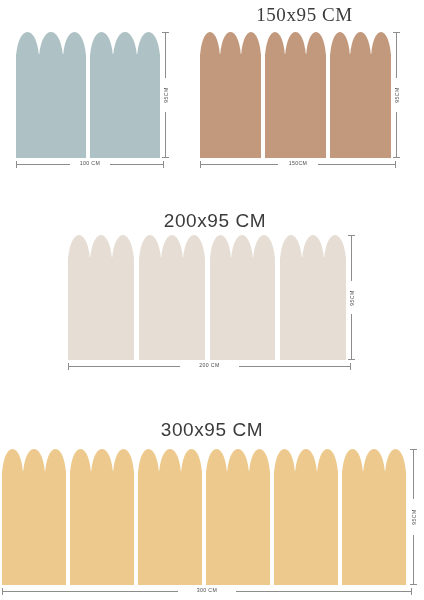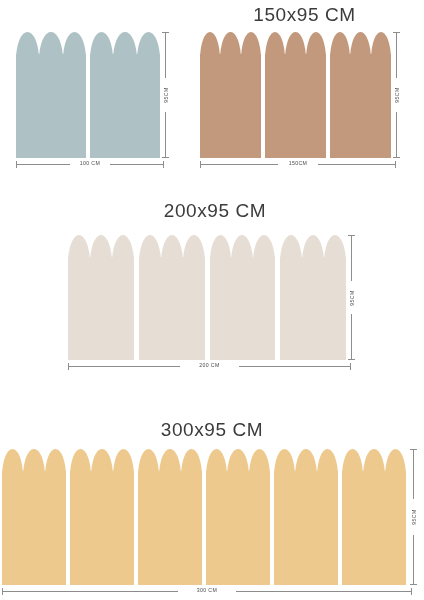--- a/index.html
+++ b/index.html
@@ -103,21 +103,21 @@
     <div class="dim-h" style="left:16px;top:160px;width:148px;">
       <div class="ln" style="left:0;width:54px;"></div>
       <div class="ln" style="right:0;width:54px;"></div>
       <div class="cap" style="left:0;"></div>
       <div class="cap" style="right:0;"></div>
       <div class="lbl">100 CM</div>
     </div>
   </div>
 
   <div class="group" style="left:185px;top:0px;width:239px;height:180px;">
-    <div class="title" style="top:4px;width:239px;">150x95 CM</div>
+    <div class="title" style="top:4px;width:239px;font-family:Liberation Serif, serif;">150x95 CM</div>
 
     <div class="panels" style="left:15px;top:32px;width:191px;height:126px;gap:4px;">
       <div class="panel" style="flex:1 1 0;">
         <div class="body" style="top:22px;background:#c2997c;"></div>
         <div class="scallops" style="height:28px;">
           <div class="bump" style="background:#c2997c;"></div>
           <div class="bump" style="background:#c2997c;"></div>
           <div class="bump" style="background:#c2997c;"></div>
         </div>
       </div>
@@ -150,21 +150,21 @@
     <div class="dim-h" style="left:15px;top:160px;width:196px;">
       <div class="ln" style="left:0;width:78px;"></div>
       <div class="ln" style="right:0;width:78px;"></div>
       <div class="cap" style="left:0;"></div>
       <div class="cap" style="right:0;"></div>
       <div class="lbl">150CM</div>
     </div>
   </div>
 
   <div class="group" style="left:55px;top:200px;width:320px;height:185px;">
-    <div class="title" style="top:0;width:320px;">200x95 CM</div>
+    <div class="title" style="top:10px;width:320px;">200x95 CM</div>
 
     <div class="panels" style="left:13px;top:35px;width:278px;height:125px;gap:5px;">
       <div class="panel" style="flex:1 1 0;">
         <div class="body" style="top:22px;background:#e6ded4;"></div>
         <div class="scallops" style="height:28px;">
           <div class="bump" style="background:#e6ded4;"></div>
           <div class="bump" style="background:#e6ded4;"></div>
           <div class="bump" style="background:#e6ded4;"></div>
         </div>
       </div>

